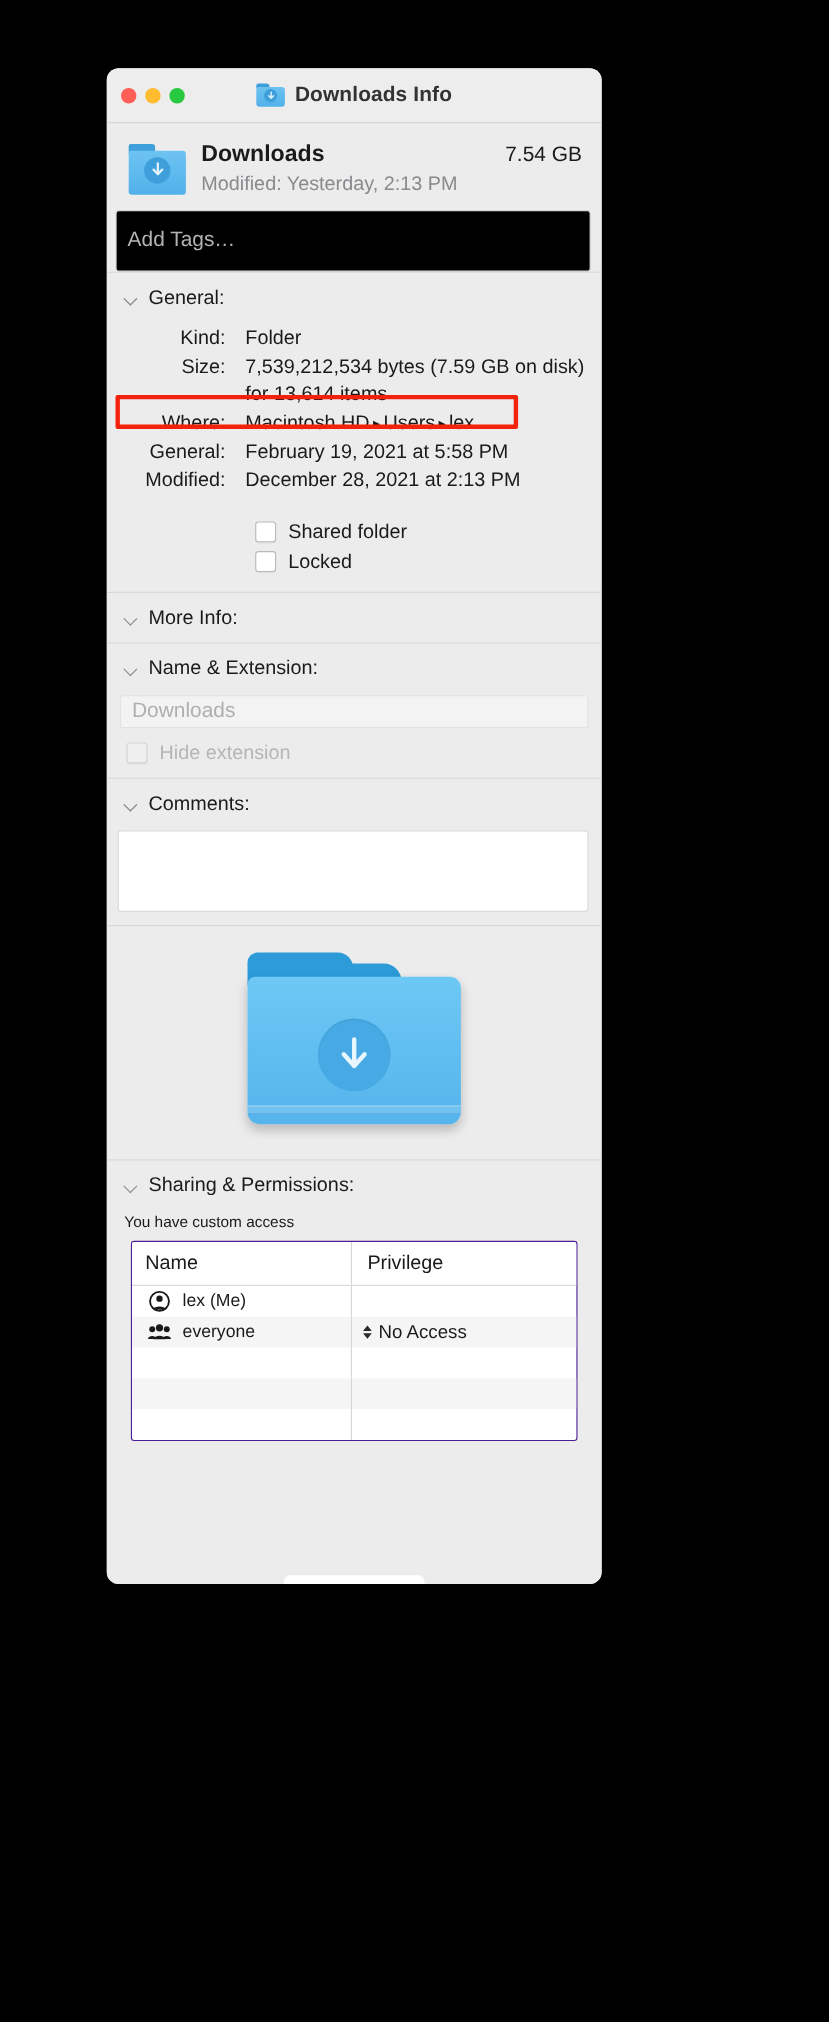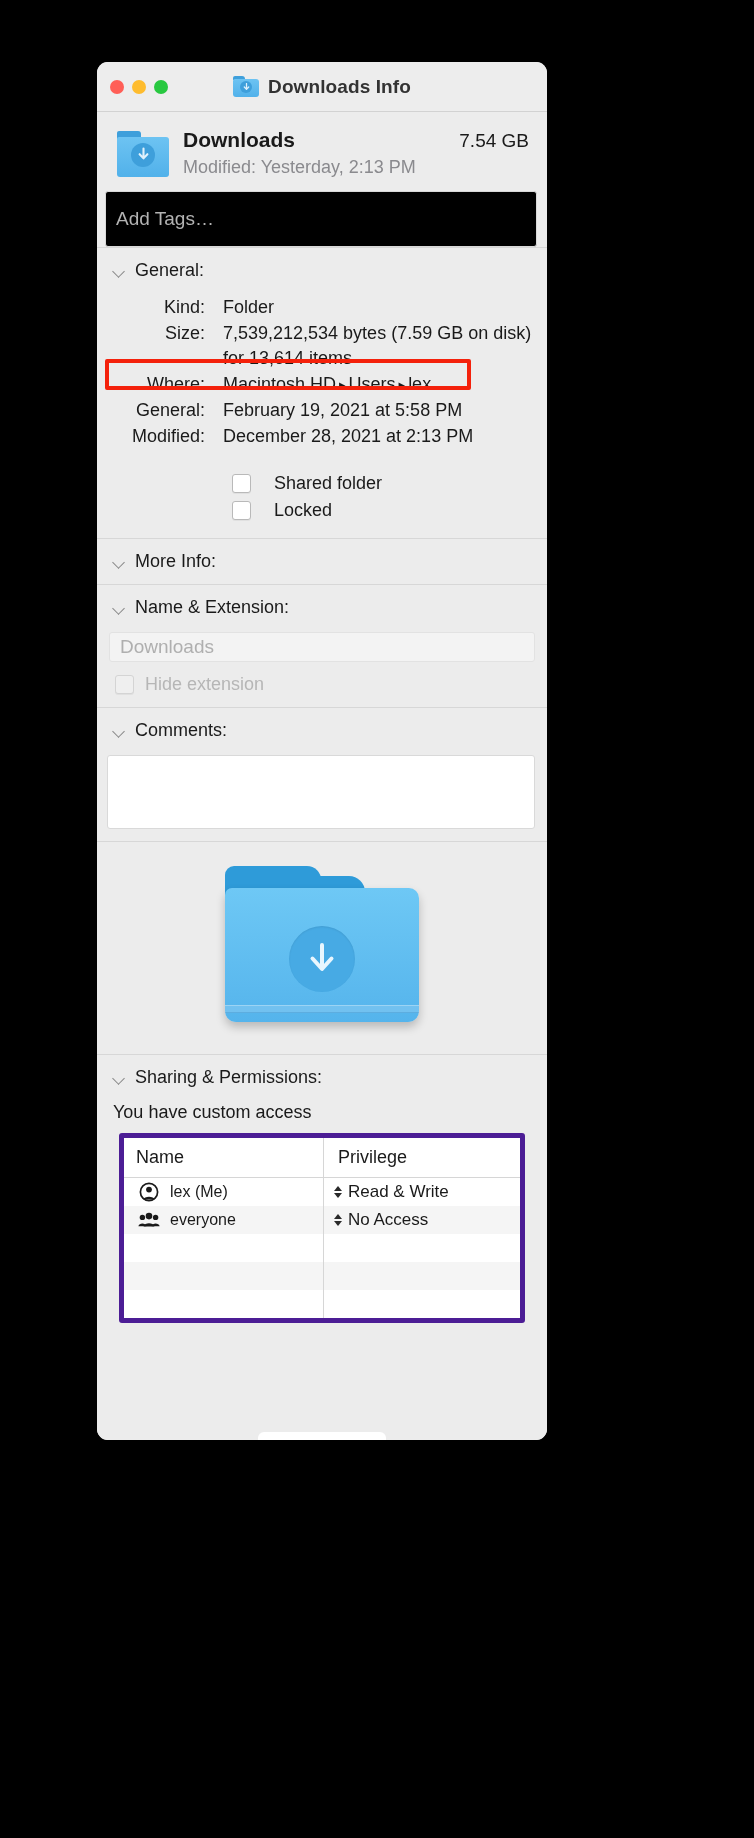--- a/index.html
+++ b/index.html
@@ -103,21 +103,21 @@
   .sep { display:inline-block; padding:0 3px; font-size:13px; vertical-align:1px; }
 
   
   .annot {
     position:absolute; left:8px; top:76px; width:366px; height:31px;
     border:4px solid #F4210B; border-radius:2px; pointer-events:none;
   }
 
   
   .checks { padding:16px 0 4px 0; }
-  .crow { display:flex; align-items:center; gap:23px; padding:3px 4px 3px 135px; }
+  .crow { display:flex; align-items:center; gap:11px; padding:3px 4px 3px 135px; }
   .cbox {
     width:19px; height:19px; flex:0 0 19px; background:#FFF;
     border:1px solid #B9B9B9; border-radius:3px;
     box-shadow:0 1px 0 rgba(0,0,0,.05);
   }
   .cbox.dim { background:#EFEFEF; border-color:#D4D4D4; }
   .clabel { font-size:18px; color:#1A1A1A; }
   .clabel.dim { color:#B6B6B6; }
 
   
@@ -164,23 +164,23 @@
     border-bottom:1.5px solid rgba(45,130,185,.30);
   }
   .big-folder .bf-disc {
     position:absolute; left:50%; top:60px; transform:translateX(-50%);
     width:66px; height:66px; border-radius:50%; background:#47AAE4;
     display:flex; align-items:center; justify-content:center;
     box-shadow:inset 0 1px 2px rgba(0,0,0,.08);
   }
 
   
-  .share-note { padding:12px 0 10px 16px; font-size:18px; color:#1A1A1A; }
+  .share-note { padding:12px 0 10px 16px; font-size:14px; color:#1A1A1A; }
   .perm-table {
-    margin:0 22px 0 22px; border:5px solid #4c1d95; border-radius:3px;
+    margin:0 22px 0 22px; border:1px solid #4c1d95; border-radius:3px;
     background:#FFF; overflow:hidden;
   }
   .pt-head { display:flex; height:40px; border-bottom:1px solid #D6D6D6; background:#FFF; }
   .pt-h-name {
     flex:0 0 200px; display:flex; align-items:center; padding-left:12px;
     font-size:18px; color:#1A1A1A; border-right:1px solid #D6D6D6;
   }
   .pt-h-priv { flex:1 1 auto; display:flex; align-items:center; padding-left:14px;
     font-size:18px; color:#1A1A1A; }
   .pt-row { display:flex; height:28px; }
@@ -367,24 +367,20 @@
           <div class="pt-row">
             <div class="pt-c-name">
               <span class="uicon">
                 <svg width="22" height="22" viewBox="0 0 22 22">
                   <circle cx="11" cy="11" r="8.6" fill="none" stroke="#1A1A1A" stroke-width="1.7"></circle>
                   <circle cx="11" cy="8.6" r="2.9" fill="#1A1A1A"></circle>
                   <path d="M5.2 18.4 C6.3 14.9 15.7 14.9 16.8 18.4 Z" fill="#1A1A1A"></path>
                 </svg>
               </span>
               <span>lex (Me)</span>
-            </div>
-            <div class="pt-c-priv">
-              <span class="stepper"></span>
-              <span>Read &amp; Write</span>
             </div>
           </div>
 
           <div class="pt-row alt">
             <div class="pt-c-name">
               <span class="uicon">
                 <svg width="22" height="22" viewBox="0 0 22 22">
                   <circle cx="4.4" cy="8.4" r="2.7" fill="#1A1A1A"></circle>
                   <circle cx="17.6" cy="8.4" r="2.7" fill="#1A1A1A"></circle>
                   <circle cx="11" cy="7.1" r="3.3" fill="#1A1A1A"></circle>

